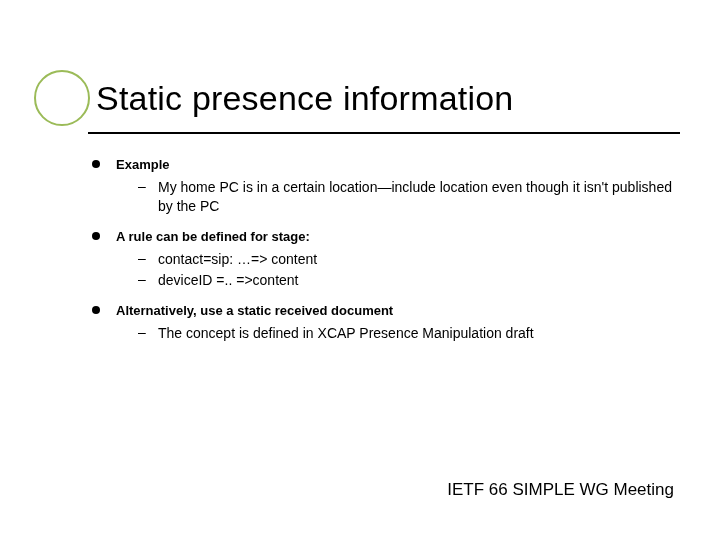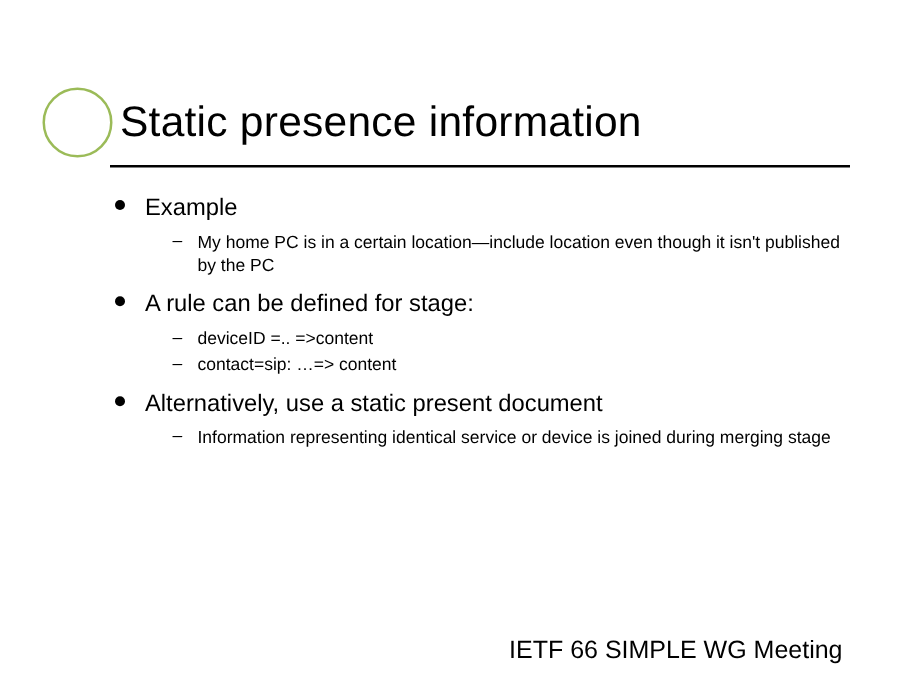--- a/index.html
+++ b/index.html
@@ -9,27 +9,27 @@
   .circle-accent { width: 56px; height: 56px; border: 2px solid #9bbb58; border-radius: 50%; flex: 0 0 auto; margin-right: 6px; margin-left: -6px; }
   .title-text { font-size: 34px; font-weight: 400; letter-spacing: 0.2px; }
   .title-underline { position: absolute; left: 88px; right: 40px; top: 132px; height: 1.6px; background: #000; }
   .body { margin-left: 52px; font-size: 15px; line-height: 1.35; }
   ul.lvl1 { list-style: none; margin: 0; padding: 0; }
   ul.lvl1 > li { position: relative; padding-left: 24px; margin-bottom: 10px; }
   ul.lvl1 > li::before {
     content: ""; position: absolute; left: 0; top: 6px;
     width: 8px; height: 8px; background: #000; border-radius: 50%;
   }
-  ul.lvl1 > li > .lbl { font-size: 19px; }
+  ul.lvl1 > li > .lbl { font-size: 13px; font-weight: bold; }
   ul.lvl2 { list-style: none; margin: 4px 0 6px 0; padding: 0; }
   ul.lvl2 > li { position: relative; padding-left: 28px; margin-left: 14px; margin-bottom: 2px; font-size: 14px; }
   ul.lvl2 > li::before {
     content: "–"; position: absolute; left: 8px; top: -1px; color: #000;
   }
-  .footer { position: absolute; right: 46px; bottom: 8px; font-size: 20px; }
+  .footer { position: absolute; right: 46px; bottom: 40px; font-size: 17px; }
 </style>
 </head>
 <body>
 
 <div class="slide">
 
   <div class="title-row">
     <div class="circle-accent"></div>
     <div class="title-text">Static presence information</div>
   </div>
@@ -39,27 +39,27 @@
     <ul class="lvl1">
       <li>
         <span class="lbl">Example</span>
         <ul class="lvl2">
           <li>My home PC is in a certain location—include location even though it isn't published by the PC</li>
         </ul>
       </li>
       <li>
         <span class="lbl">A rule can be defined for stage:</span>
         <ul class="lvl2">
+          <li>contact=sip: …=&gt; content</li>
           <li>deviceID =..  =&gt;content</li>
-          <li>contact=sip: …=&gt; content</li>
         </ul>
       </li>
       <li>
-        <span class="lbl">Alternatively, use a static present document</span>
+        <span class="lbl">Alternatively, use a static received document</span>
         <ul class="lvl2">
-          <li>Information representing identical service or device is joined during merging stage</li>
+          <li>The concept is defined in XCAP Presence Manipulation draft</li>
         </ul>
       </li>
     </ul>
   </div>
 
   <div class="footer">IETF 66 SIMPLE WG Meeting</div>
 </div>
 
 </body></html>

